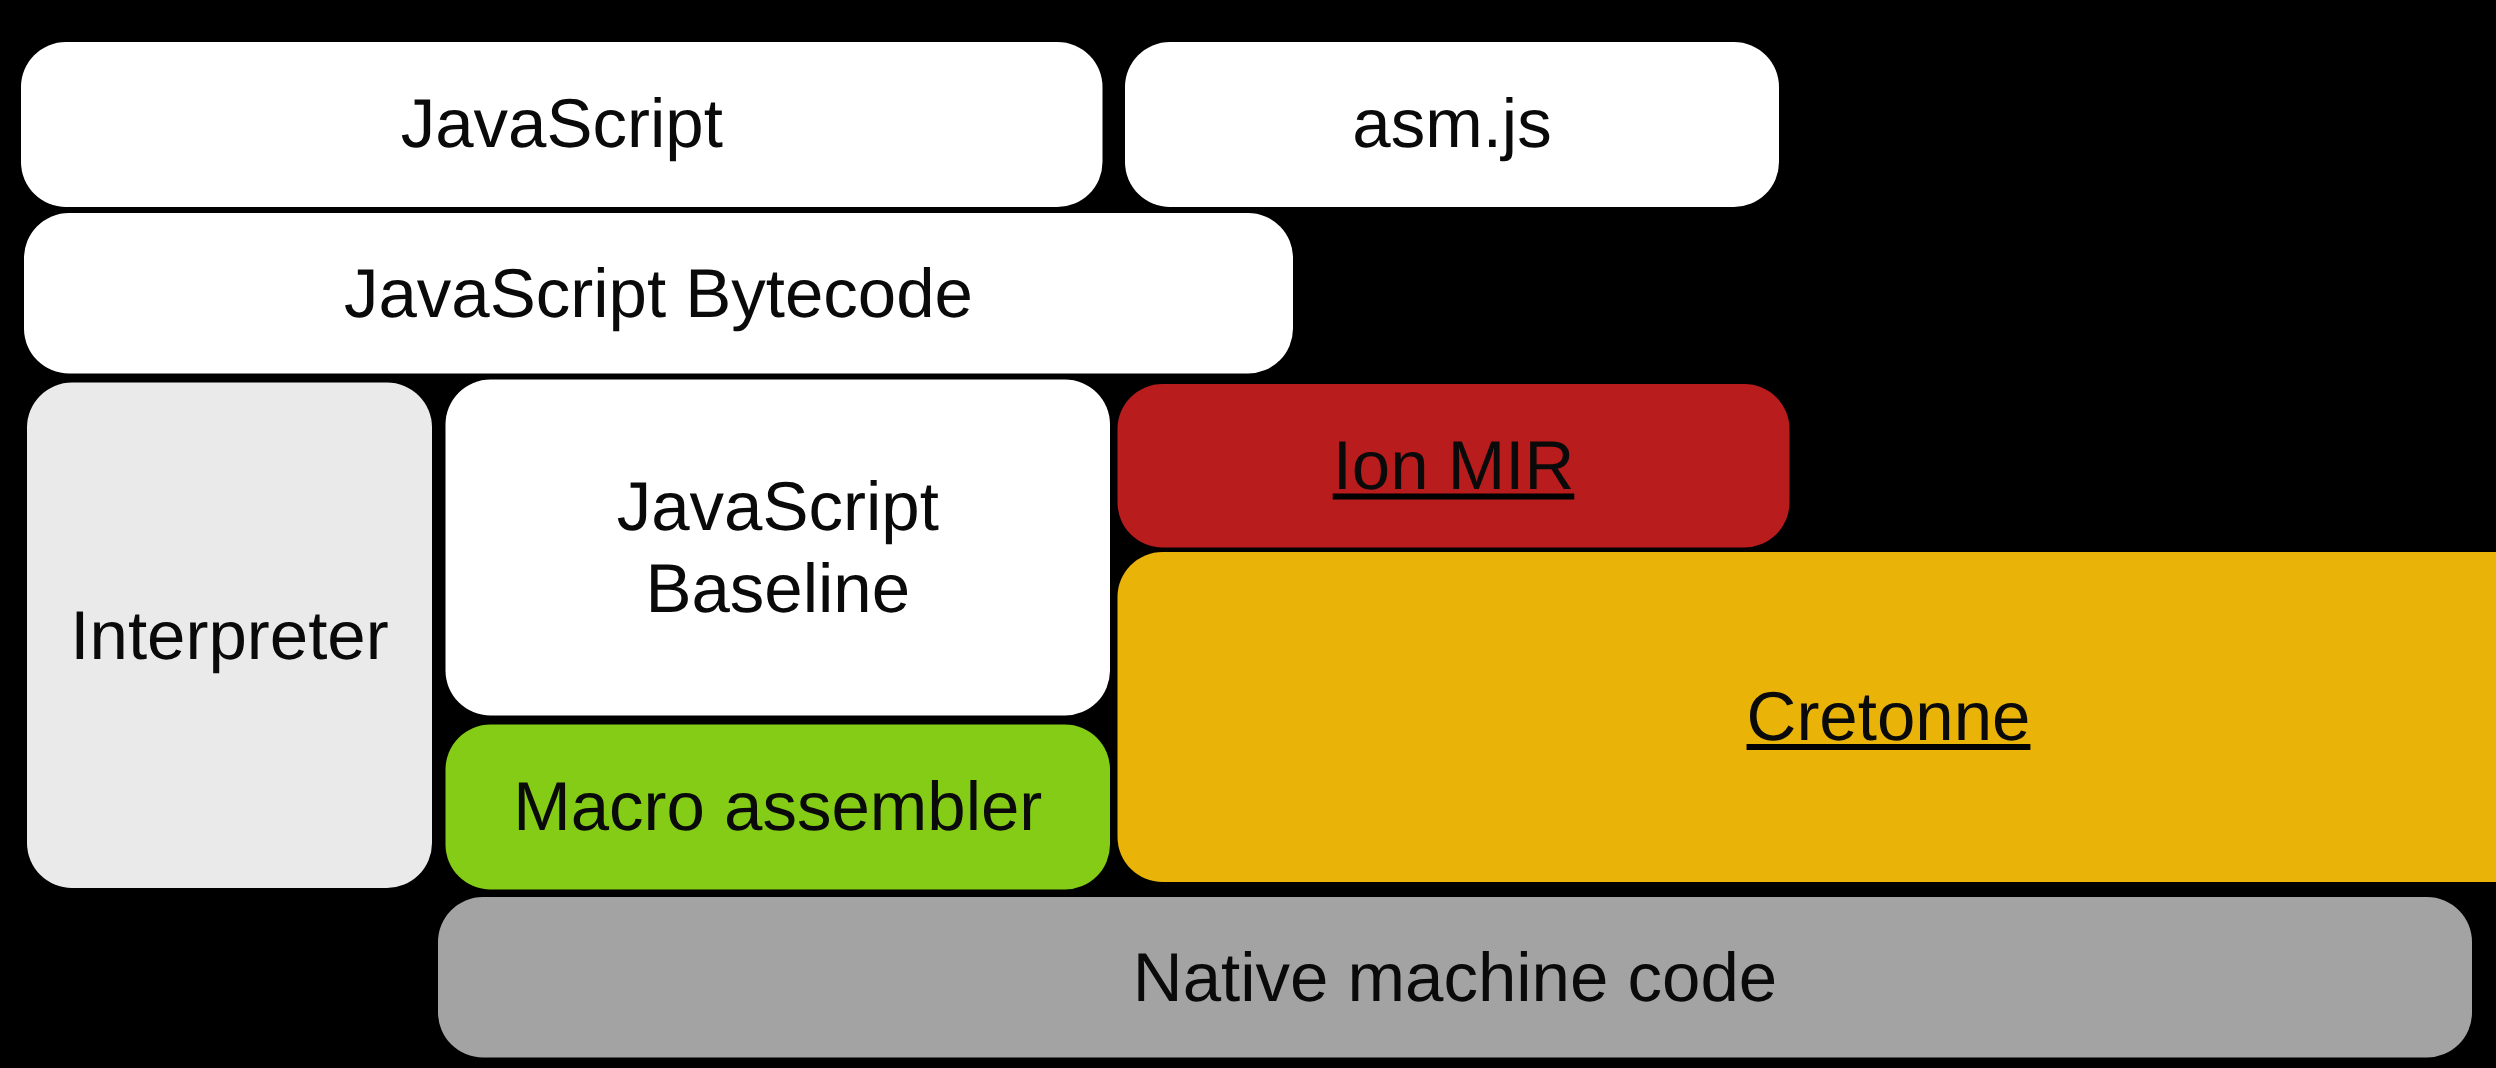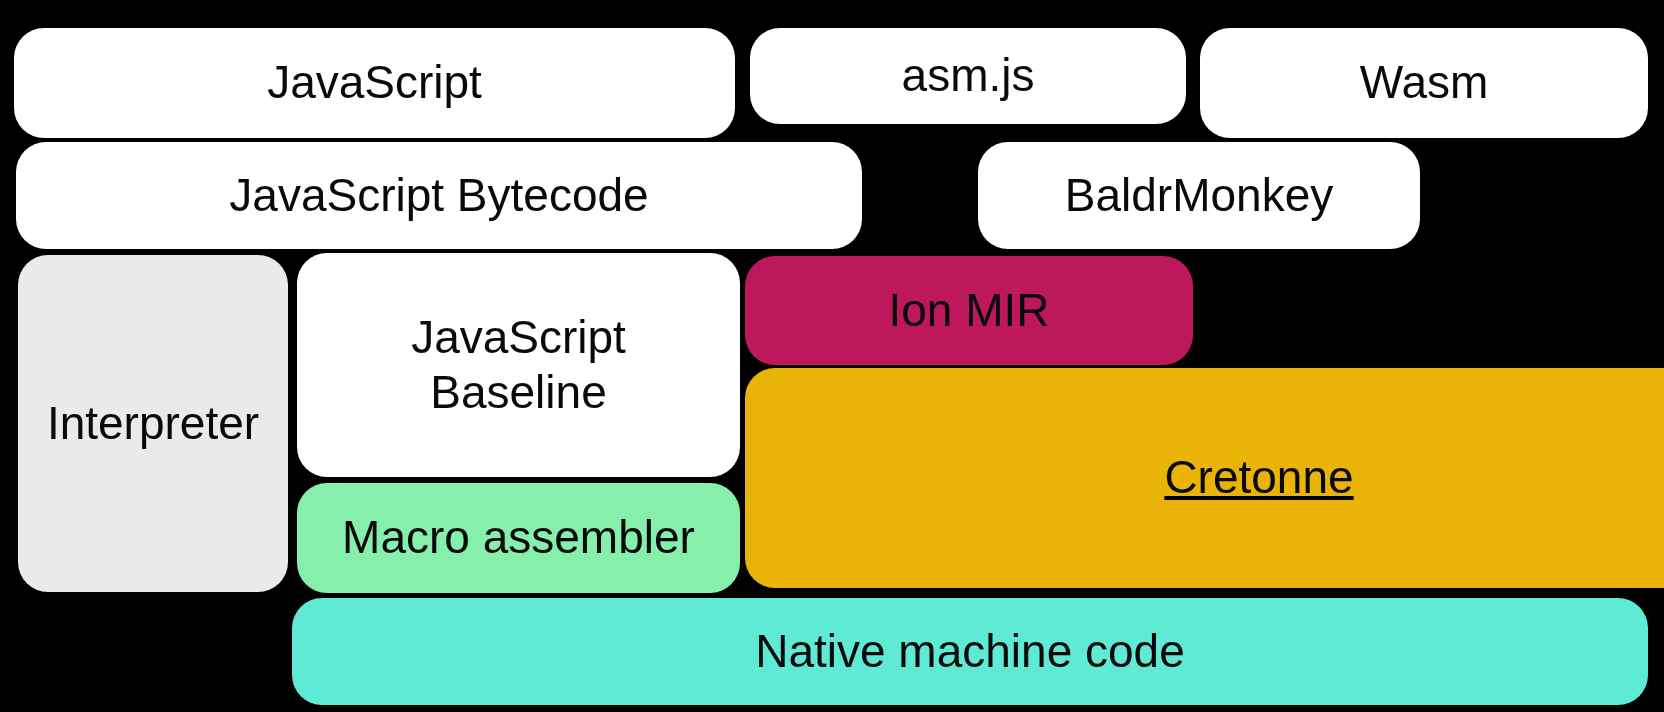--- a/index.html
+++ b/index.html
@@ -33,44 +33,38 @@
     letter-spacing: 0px;
   }
 </style>
 </head>
 <body>
 
 <div class="canvas" style="background: rgb(0, 0, 0);">
     <div class="box" style="left: 14px; top: 8px; width: 721px; height: 110px; background: rgb(255, 255, 255);">
       <span style="color: rgb(10, 10, 10);">JavaScript</span>
     </div>
-    <div class="box" style="left: 750px; top: 8px; width: 436px; height: 96px; background: rgb(255, 255, 255);">
+    <div class="box" style="left: 750px; top: 8px; width: 436px; height: 110px; background: rgb(255, 255, 255);">
       <span style="color: rgb(10, 10, 10);">asm.js</span>
-    </div>
-    <div class="box" style="left: 1200px; top: 8px; width: 448px; height: 110px; background: rgb(255, 255, 255);">
-      <span style="color: rgb(10, 10, 10);">Wasm</span>
     </div>
     <div class="box" style="left: 16px; top: 122px; width: 846px; height: 107px; background: rgb(255, 255, 255);">
       <span style="color: rgb(10, 10, 10);">JavaScript Bytecode</span>
-    </div>
-    <div class="box" style="left: 978px; top: 122px; width: 442px; height: 107px; background: rgb(255, 255, 255);">
-      <span style="color: rgb(10, 10, 10);">BaldrMonkey</span>
     </div>
     <div class="box" style="left: 18px; top: 235px; width: 270px; height: 337px; background: rgb(234, 234, 234);">
       <span style="color: rgb(10, 10, 10); text-align: center;">Interpreter</span>
     </div>
     <div class="box" style="left: 297px; top: 233px; width: 443px; height: 224px; background: rgb(255, 255, 255);">
       <span style="color: rgb(10, 10, 10);">JavaScript
 Baseline</span>
     </div>
-    <div class="box" style="left: 745px; top: 236px; width: 448px; height: 109px; background: #be185d;">
+    <div class="box" style="left: 745px; top: 236px; width: 448px; height: 109px; background: #b91c1c; text-decoration: underline;">
       <span style="color: rgb(10, 10, 10);">Ion MIR</span>
     </div>
     <div class="box" style="left: 745px; top: 348px; width: 1028px; height: 220px; background: #eab308; text-decoration: underline;">
       <span style="color: rgb(10, 10, 10);">Cretonne</span>
     </div>
-    <div class="box" style="left: 297px; top: 463px; width: 443px; height: 110px; background: #86efac;">
+    <div class="box" style="left: 297px; top: 463px; width: 443px; height: 110px; background: #84cc16;">
       <span style="color: rgb(10, 10, 10);">Macro assembler</span>
     </div>
-    <div class="box" style="left: 292px; top: 578px; width: 1356px; height: 107px; background: #5eead4;">
+    <div class="box" style="left: 292px; top: 578px; width: 1356px; height: 107px; background: #a3a3a3;">
       <span style="color: rgb(10, 10, 10);">Native machine code</span>
     </div>
   </div>
 
 </body></html>

